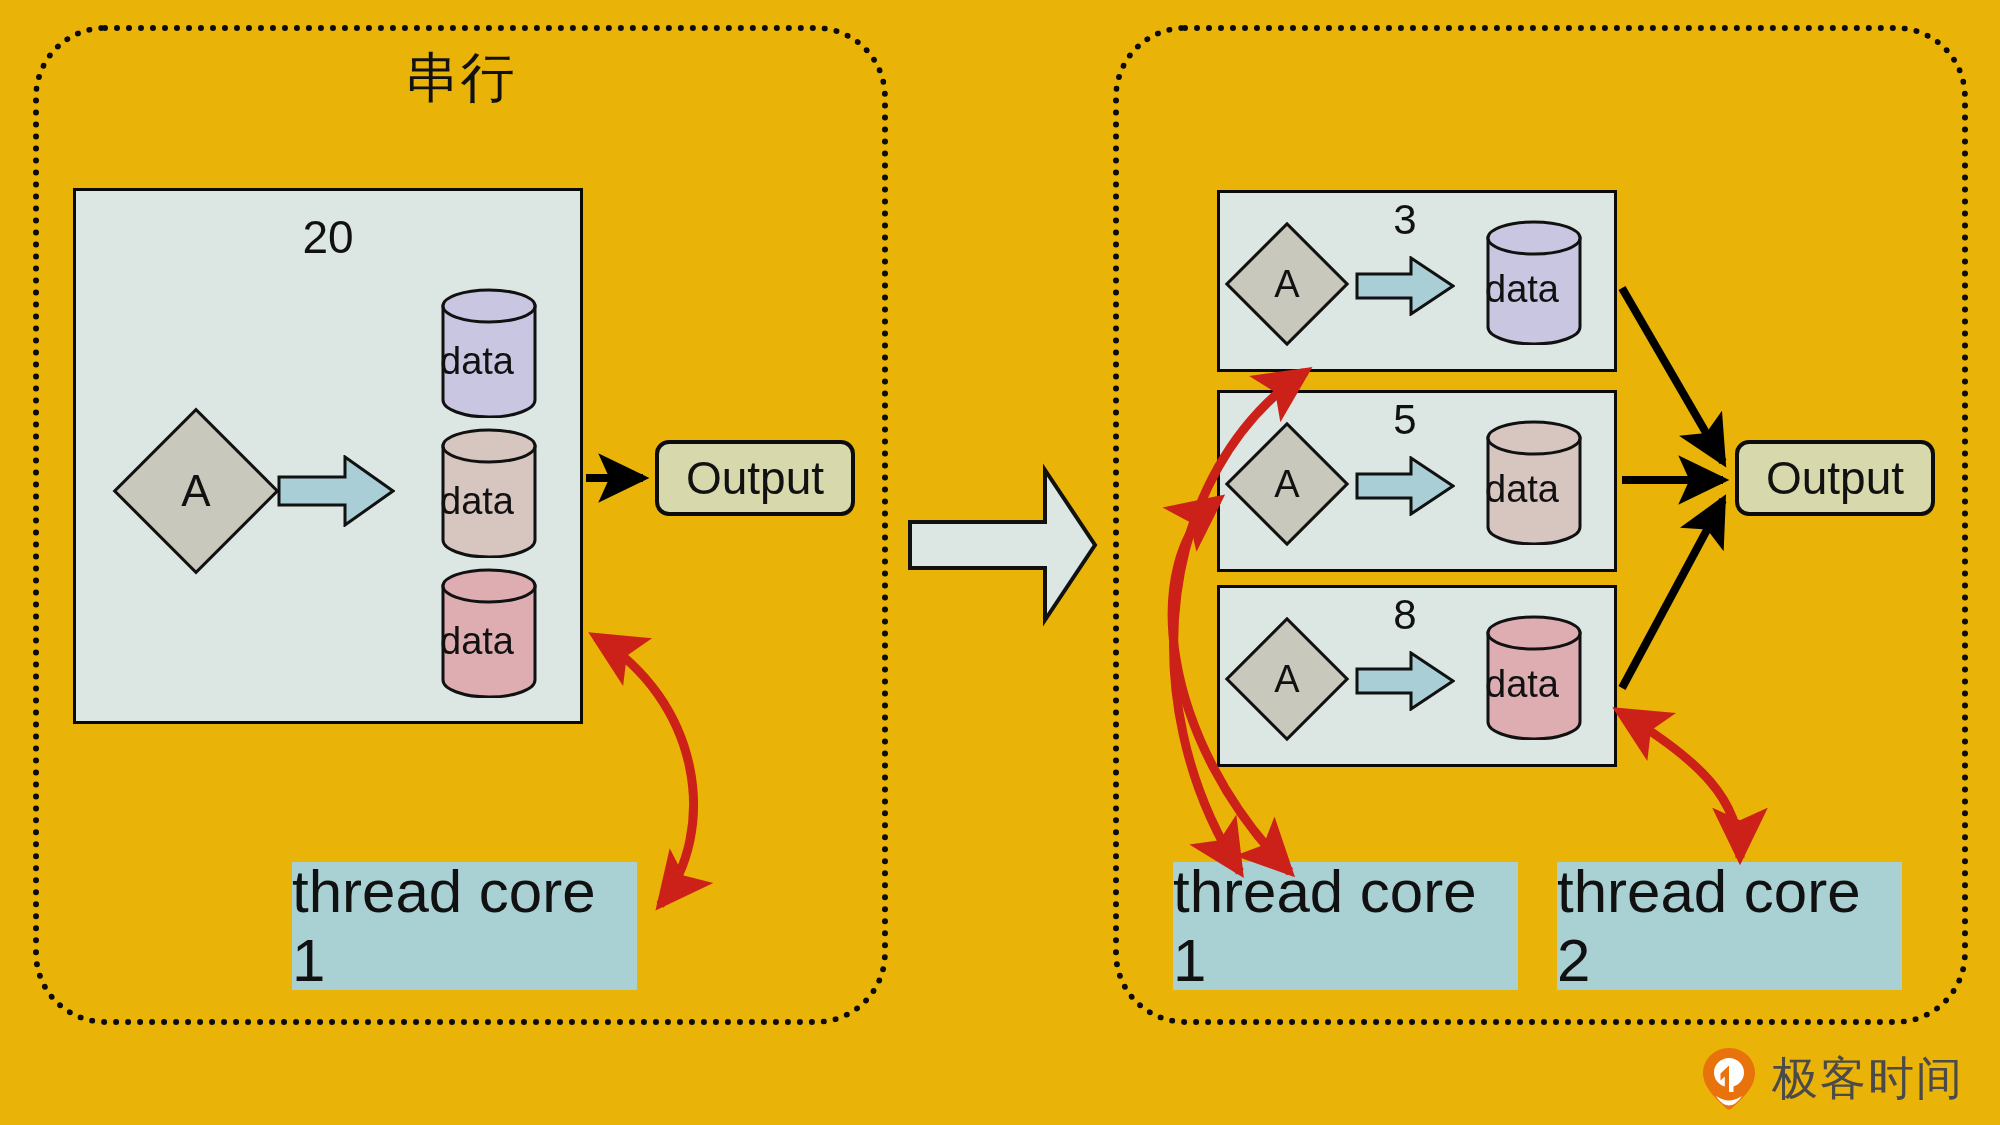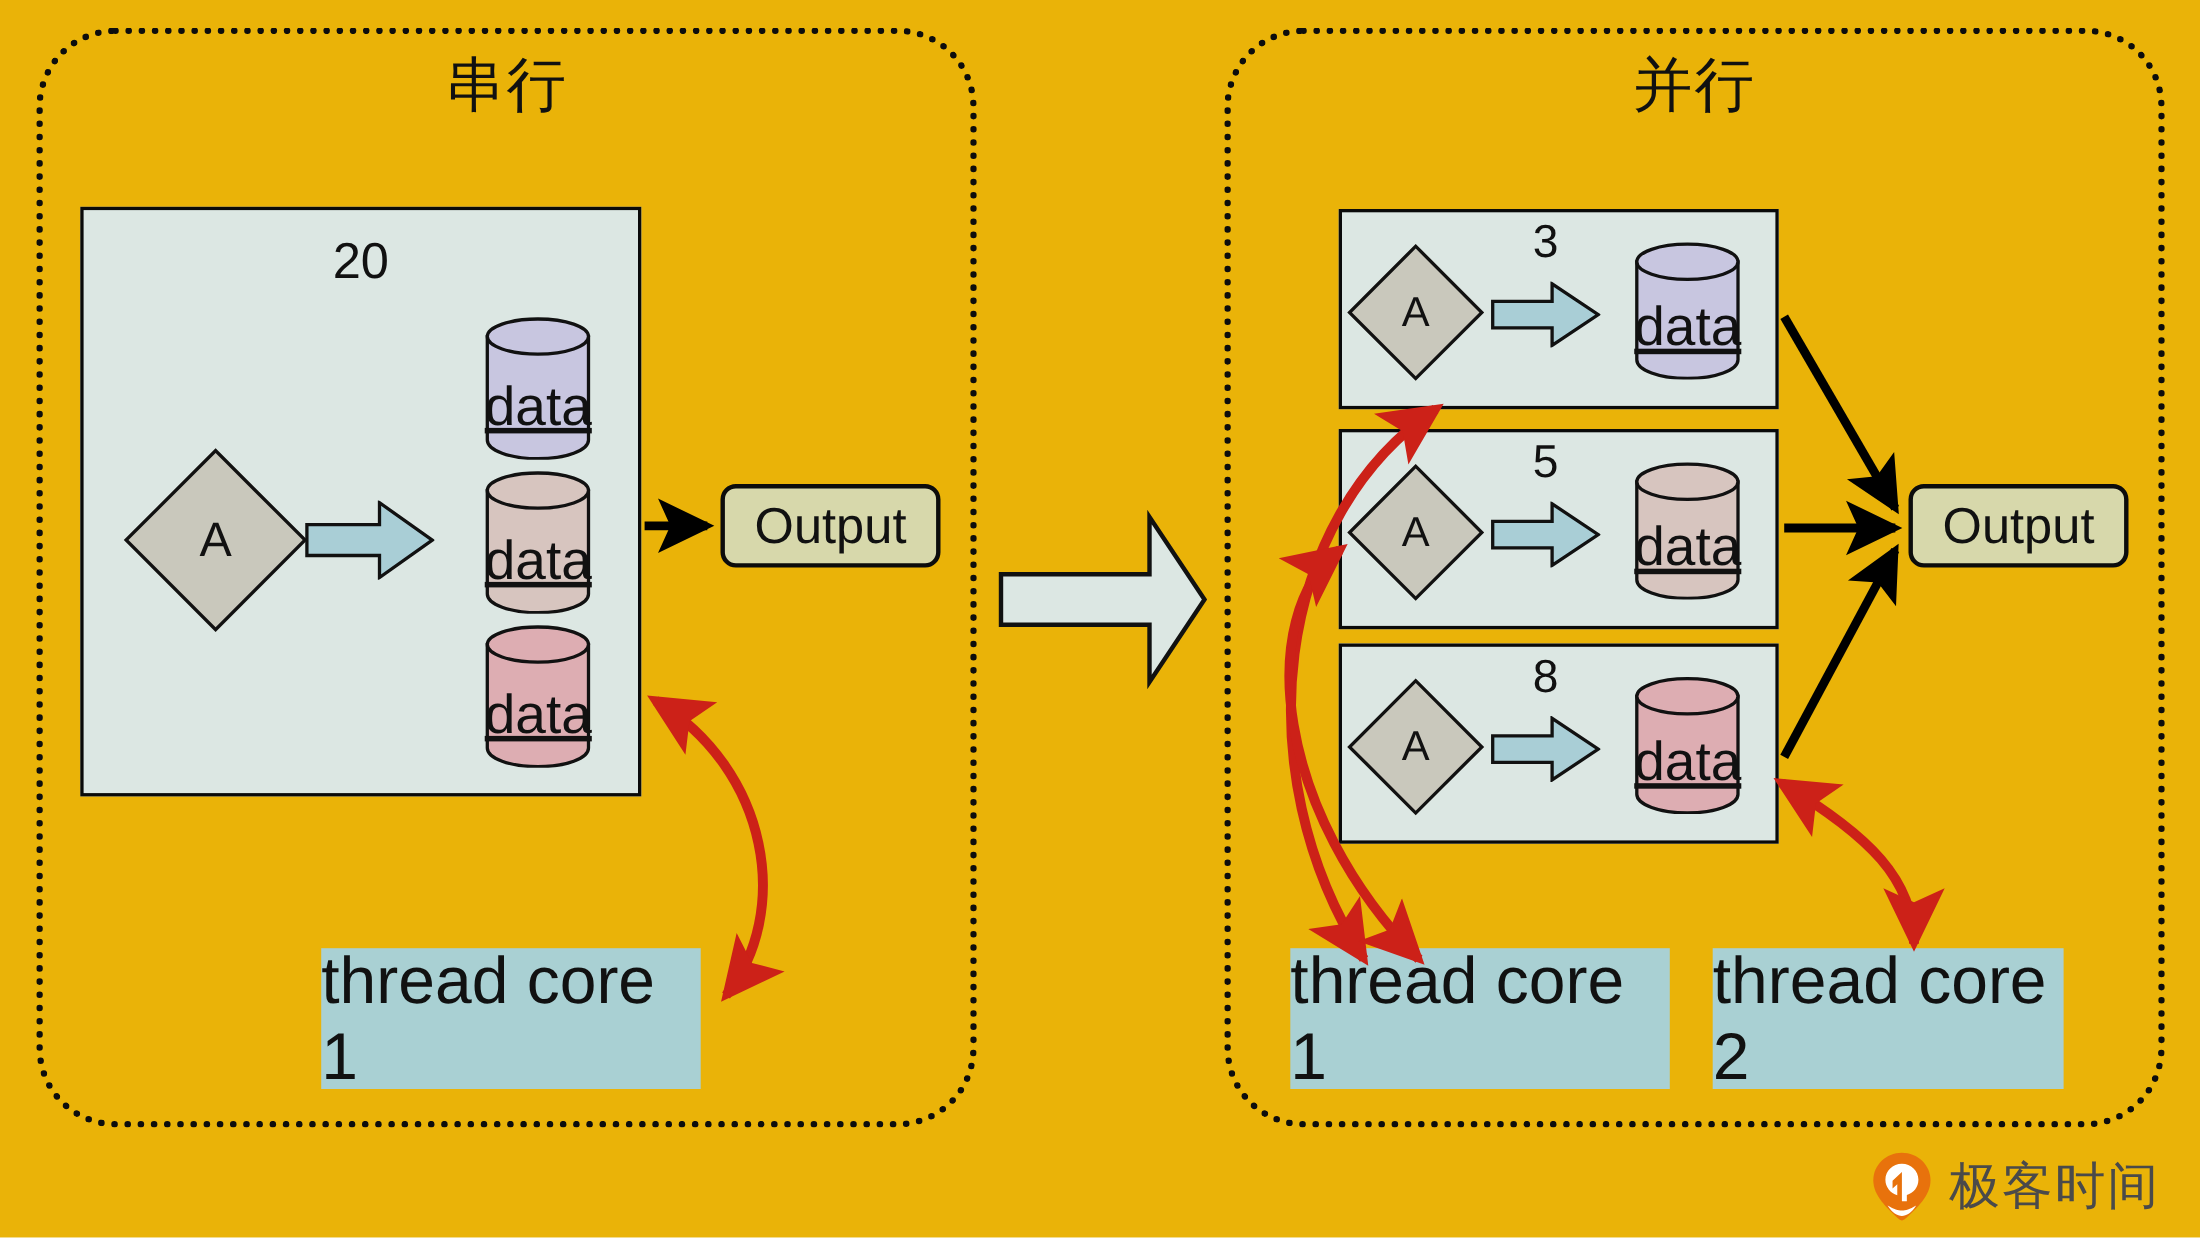--- a/index.html
+++ b/index.html
@@ -62,25 +62,24 @@
   }
 
   
   .cyl {
     position: absolute;
   }
   .cyl svg { display:block; }
   .cyl-label {
     position: absolute;
     left: 0; right: 0;
-    text-align: right;
-    font-size: 50px;
+    text-align: left;
+    font-size: 38px;
     color: #111;
     pointer-events: none;
-    text-decoration: underline;
   }
 
   
   .blue-arrow { position: absolute; }
   .blue-arrow svg { display:block; }
 
   
   .num-label {
     position: absolute;
     font-size: 46px;
@@ -180,21 +179,20 @@
       <ellipse cx="49" cy="18" rx="46" ry="16" fill="#ddadb2" stroke="#111" stroke-width="3"></ellipse>
     </svg>
     <div class="cyl-label" style="top:52px; width:98px;">data</div>
   </div>
 
   <div class="output-box" style="left:655px; top:440px; width:200px; height:76px;">Output</div>
 
   <div class="core-box" style="left:292px; top:862px; width:345px; height:128px;">thread core 1</div>
 
   <div class="panel" id="panel-parallel"></div>
-  <div class="panel-title" style="left:1113px; width:855px;">并行</div>
 
   <div class="group-box" style="left:1217px; top:190px; width:400px; height:182px;"></div>
   <div class="diamond" style="left:1243px; top:240px; width:88px; height:88px;"></div>
   <div class="diamond-label" style="left:1243px; top:240px; width:88px; height:88px; font-size:38px;">A</div>
   <div class="num-label" style="left:1355px; top:196px; width:100px; font-size:42px;">3</div>
   <div class="blue-arrow" style="left:1355px; top:256px;">
     <svg width="100" height="60" viewBox="0 0 100 60">
       <polygon points="2,18 56,18 56,2 98,30 56,58 56,42 2,42" fill="#a9ced6" stroke="#111" stroke-width="3"></polygon>
     </svg>
   </div>
@@ -236,21 +234,21 @@
     <svg width="98" height="125" viewBox="0 0 98 125">
       <path d="M3,18 L3,107 A46,17 0 0 0 95,107 L95,18 Z" fill="#ddadb2" stroke="#111" stroke-width="3"></path>
       <ellipse cx="49" cy="18" rx="46" ry="16" fill="#ddadb2" stroke="#111" stroke-width="3"></ellipse>
     </svg>
     <div class="cyl-label" style="top:48px; width:98px;">data</div>
   </div>
 
   <div class="output-box" style="left:1735px; top:440px; width:200px; height:76px;">Output</div>
 
   <div class="core-box" style="left:1173px; top:862px; width:345px; height:128px;">thread core 1</div>
-  <div class="core-box" style="left:1557px; top:862px; width:319px; height:128px;">thread core 2</div>
+  <div class="core-box" style="left:1557px; top:862px; width:345px; height:128px;">thread core 2</div>
 
   <svg class="overlay" viewBox="0 0 2000 1125">
     <defs>
       <marker id="blkhead" markerWidth="7" markerHeight="7" refX="5.6" refY="3.5" orient="auto" markerUnits="strokeWidth">
         <path d="M0,0.4 L6.4,3.5 L0,6.6 L1.4,3.5 Z" fill="#000"></path>
       </marker>
       <marker id="redhead" markerWidth="7" markerHeight="7" refX="5.6" refY="3.5" orient="auto" markerUnits="strokeWidth">
         <path d="M0,0.4 L6.4,3.5 L0,6.6 L1.4,3.5 Z" fill="#cc2118"></path>
       </marker>
       <marker id="redtail" markerWidth="7" markerHeight="7" refX="1" refY="3.5" orient="auto" markerUnits="strokeWidth">

